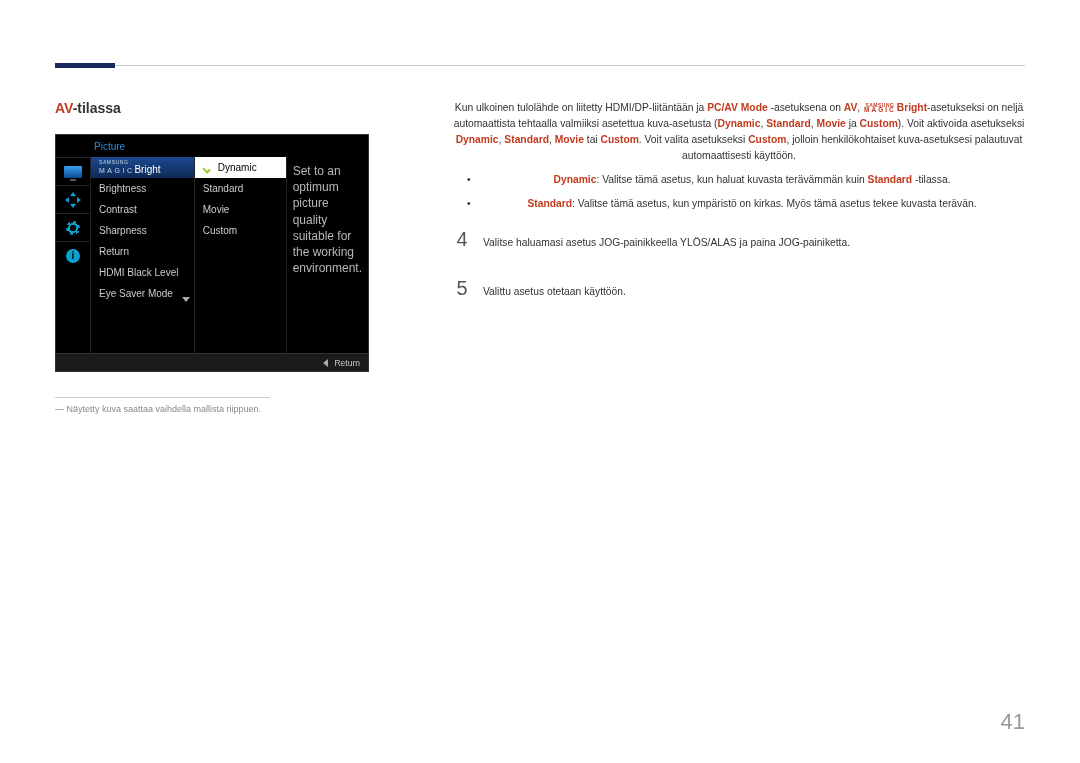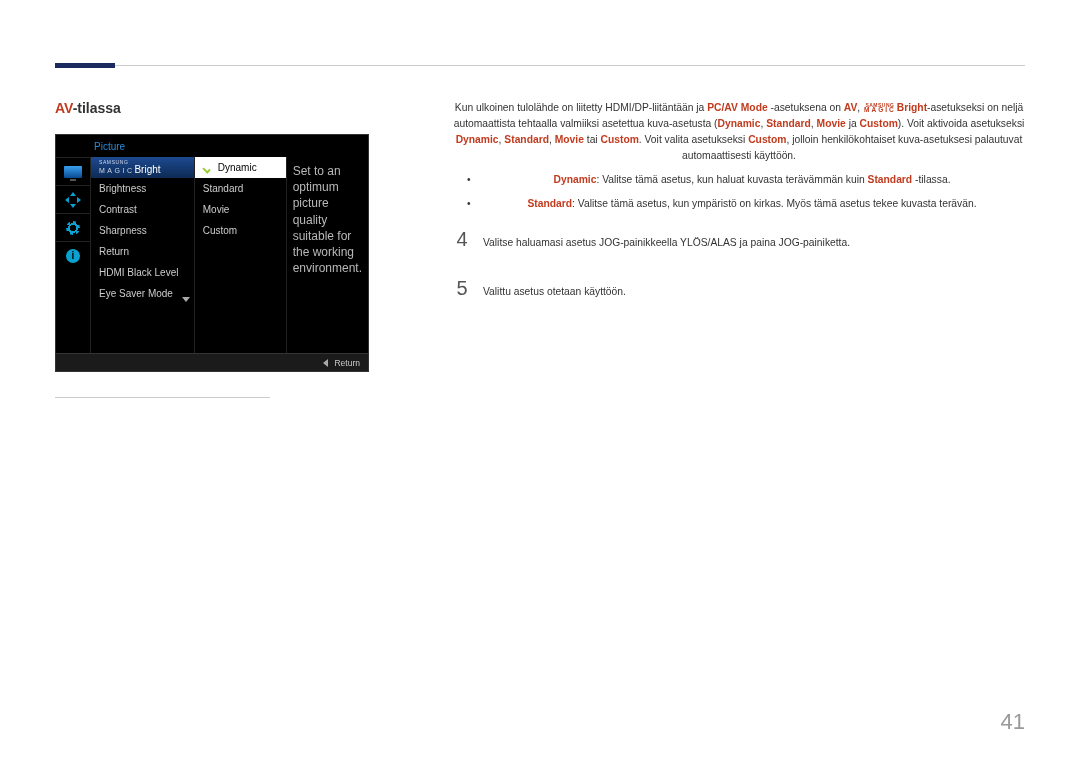--- a/index.html
+++ b/index.html
@@ -320,20 +320,21 @@
 
         <div class="osd-col3">Set to an optimum picture quality suitable for the working environment.</div>
       </div>
       <div class="osd-footer">
         <span class="tri-left"></span>
         <span>Return</span>
       </div>
     </div>
 
     <div class="disclaimer-line"></div>
+    <div class="disclaimer">― Näytetty kuva saattaa vaihdella mallista riippuen.</div>
   </div>
 
   <div class="right-col">
     <p class="para">
       <span>Kun ulkoinen tulolähde on liitetty HDMI/DP-liitäntään ja </span><span class="hl">PC/AV Mode</span><span> -asetuksena on </span><span class="hl">AV</span><span>, </span><span class="magic-inline"><span class="top">SAMSUNG</span><span class="bot">MAGIC</span></span><span class="hl">Bright</span><span>-asetukseksi on neljä automaattista tehtaalla valmiiksi asetettua kuva-asetusta (</span><span class="hl">Dynamic</span><span>, </span><span class="hl">Standard</span><span>, </span><span class="hl">Movie</span><span> ja </span><span class="hl">Custom</span><span>). Voit aktivoida asetukseksi </span><span class="hl">Dynamic</span><span>, </span><span class="hl">Standard</span><span>, </span><span class="hl">Movie</span><span> tai </span><span class="hl">Custom</span><span>. Voit valita asetukseksi </span><span class="hl">Custom</span><span>, jolloin henkilökohtaiset kuva-asetuksesi palautuvat automaattisesti käyttöön.</span>
     </p>
 
     <ul class="bullets">
       <li><span class="hl">Dynamic</span><span>: Valitse tämä asetus, kun haluat kuvasta terävämmän kuin </span><span class="hl">Standard</span><span> -tilassa.</span></li>
       <li><span class="hl">Standard</span><span>: Valitse tämä asetus, kun ympäristö on kirkas. Myös tämä asetus tekee kuvasta terävän.</span></li>

